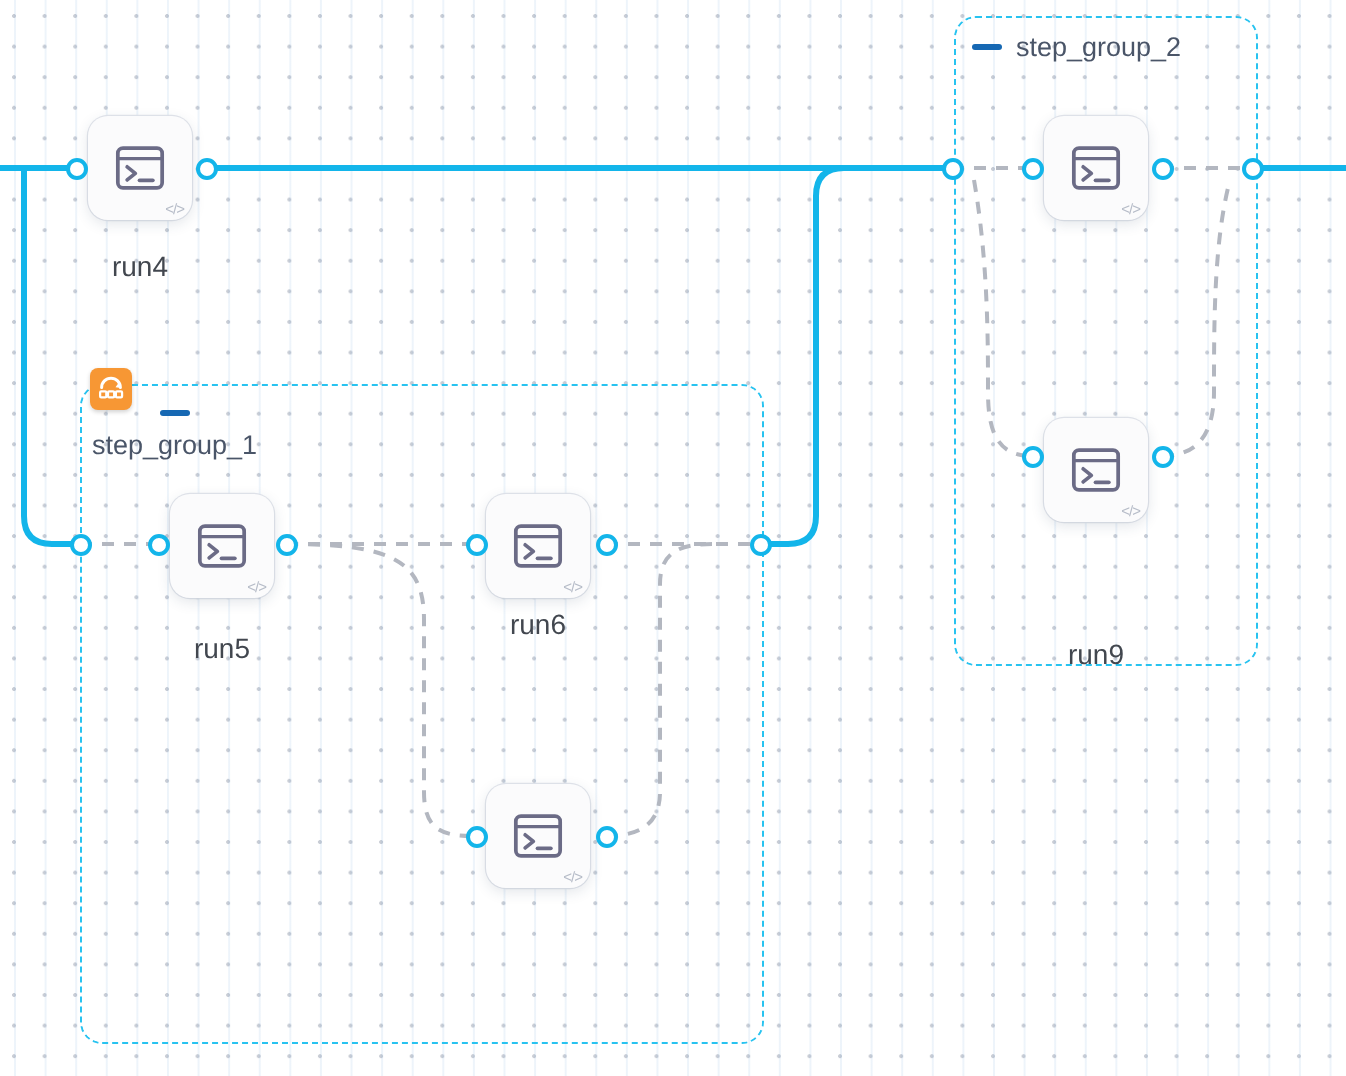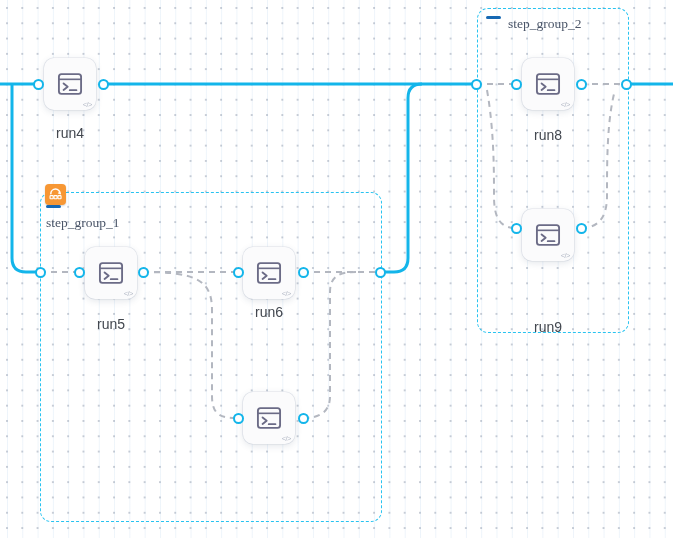--- a/index.html
+++ b/index.html
@@ -22,22 +22,22 @@
   
   .group{
     position:absolute;
     border:1.6px dashed #28c3f0;
     border-radius:11px;
     background:rgba(255,255,255,0);
     box-sizing:border-box;
   }
   .group-label{
     position:absolute;
-    display:flex;align-items:flex-start;gap:7px;
-    font-size:13.5px;color:#4a5568;white-space:nowrap;font-family:Liberation Serif, serif;
+    display:flex;align-items:center;gap:7px;
+    font-size:13.5px;color:#4a5568;white-space:nowrap;
   }
   .group-dash{
     display:inline-block;width:15px;height:3px;border-radius:2px;background:#1668b3;
   }
   
   .loop-badge{
     position:absolute;width:21px;height:21px;border-radius:4px;
     background:#f79734;display:flex;align-items:center;justify-content:center;
     box-shadow:0 1px 2px rgba(0,0,0,.18);
   }
@@ -163,21 +163,20 @@
 
   <div class="node" style="left:522px;top:58px;">
     <svg class="term" viewBox="0 0 24 24">
       <rect x="2.5" y="3.5" width="19" height="17" rx="2.2" stroke="#6b6b86" stroke-width="1.6" fill="none"></rect>
       <line x1="2.5" y1="8" x2="21.5" y2="8" stroke="#6b6b86" stroke-width="1.4"></line>
       <path d="M6.5 11.5 L10 14.3 L6.5 17.1" stroke="#6b6b86" stroke-width="1.6" fill="none" stroke-linecap="round" stroke-linejoin="round"></path>
       <line x1="11.8" y1="17.3" x2="17.5" y2="17.3" stroke="#6b6b86" stroke-width="1.6" stroke-linecap="round"></line>
     </svg>
     <span class="codebadge">&lt;/&gt;</span>
   </div>
-  <div class="node-label" style="left:488px;top:127px;">run8</div>
 
   <div class="node" style="left:522px;top:209px;">
     <svg class="term" viewBox="0 0 24 24">
       <rect x="2.5" y="3.5" width="19" height="17" rx="2.2" stroke="#6b6b86" stroke-width="1.6" fill="none"></rect>
       <line x1="2.5" y1="8" x2="21.5" y2="8" stroke="#6b6b86" stroke-width="1.4"></line>
       <path d="M6.5 11.5 L10 14.3 L6.5 17.1" stroke="#6b6b86" stroke-width="1.6" fill="none" stroke-linecap="round" stroke-linejoin="round"></path>
       <line x1="11.8" y1="17.3" x2="17.5" y2="17.3" stroke="#6b6b86" stroke-width="1.6" stroke-linecap="round"></line>
     </svg>
     <span class="codebadge">&lt;/&gt;</span>
   </div>

